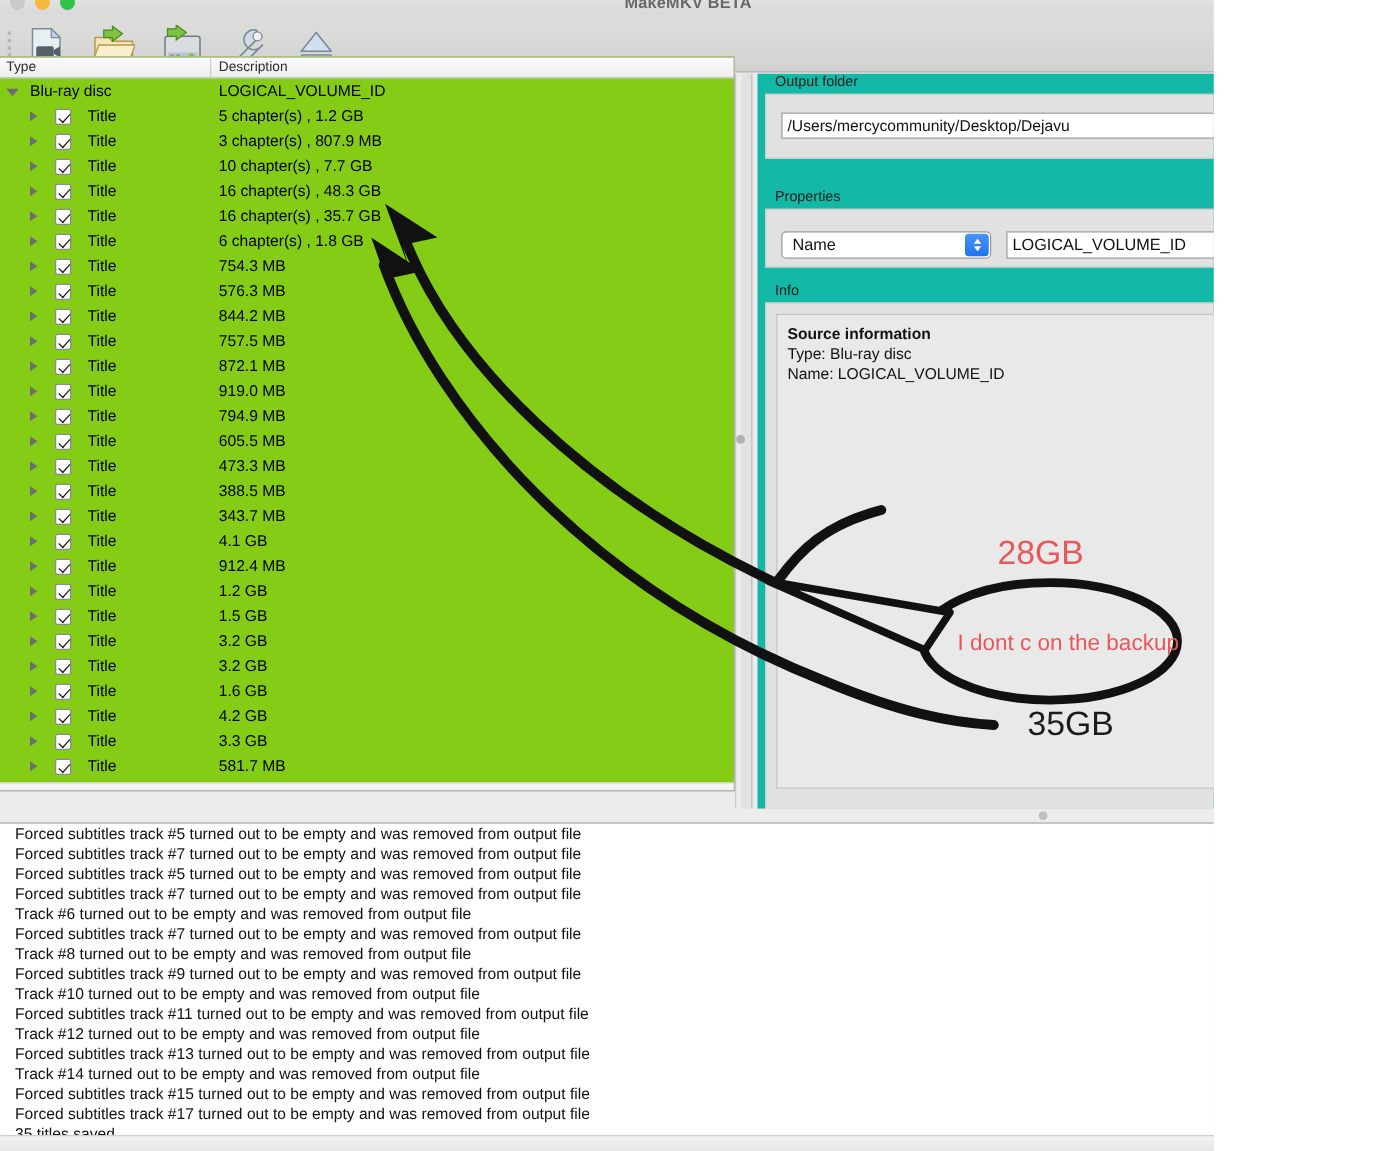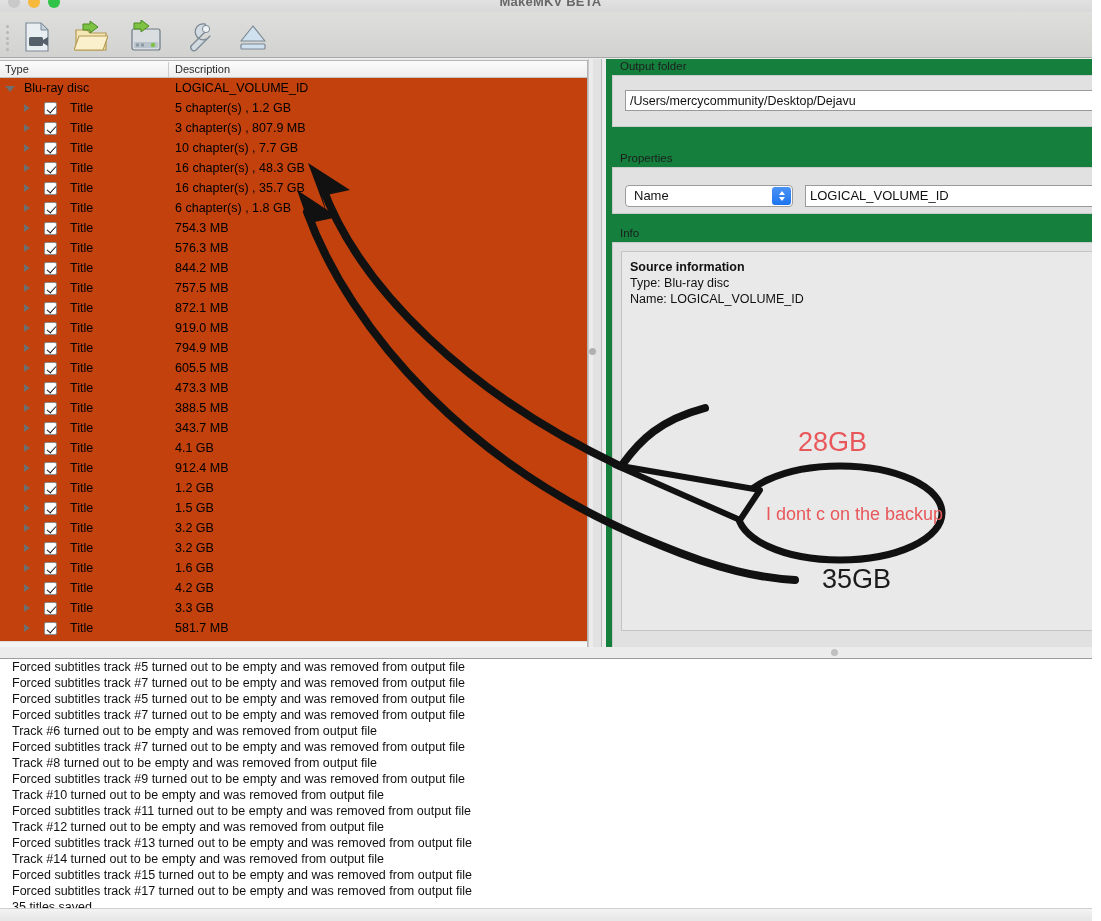--- a/index.html
+++ b/index.html
@@ -5,21 +5,21 @@
   * { box-sizing: border-box; }
   html, body {
     margin: 0; padding: 0;
     width: 1101px; height: 921px;
     overflow: hidden;
     font-family: "Liberation Sans", sans-serif;
     background: #ffffff;
   }
   #app {
     position: relative;
-    width: 1092px; height: 921px;
+    width: 971px; height: 921px;
     background: #ececec;
     overflow: hidden;
   }
 
   
   .titlebar {
     position: absolute; left: 0; top: -9px;
     width: 1101px; height: 22px;
     background: linear-gradient(to bottom, #e8e8e8 0%, #d8d8d8 100%);
   }
@@ -54,23 +54,23 @@
   .tb-grip i { display: block; width: 3px; height: 3px; border-radius: 50%; background: #b6b6b4; }
   .tb-items { position: absolute; left: 14px; top: 6px; display: flex; gap: 8px; }
   .tb-btn {
     width: 46px; height: 38px;
     display: flex; align-items: center; justify-content: center;
     cursor: default;
   }
 
   
   .listpane {
-    position: absolute; left: 0; top: 60px;
+    position: absolute; left: 0; top: 45px;
     width: 588px; height: 588px;
-    background: #c2410c;
+    background: #84cc16;
     border: 1px solid #b4b4b4;
     border-left: none;
     overflow: hidden;
   }
   .lheader {
     position: relative;
     height: 17px;
     background: linear-gradient(to bottom, #fbfbfb 0%, #eeeeee 100%);
     border-bottom: 1px solid #c3c3c3;
     font-size: 11px; color: #2b2b2b;
@@ -148,21 +148,21 @@
   .vsplit .dot {
     position: absolute; left: 1px; top: 289px;
     width: 7px; height: 7px; border-radius: 50%;
     background: #b0b0b0;
   }
 
   
   .rightpane {
     position: absolute; left: 606px; top: 59px;
     width: 495px; height: 588px;
-    background: #15803d;
+    background: #14b8a6;
   }
   .grp-label {
     font-size: 11.5px; color: #1d1d1d;
     margin: 0 0 3px 8px;
   }
   .grp-box {
     background: #e1e1e1;
     border: 1px solid #cbcbcb;
     border-right: none;
   }

